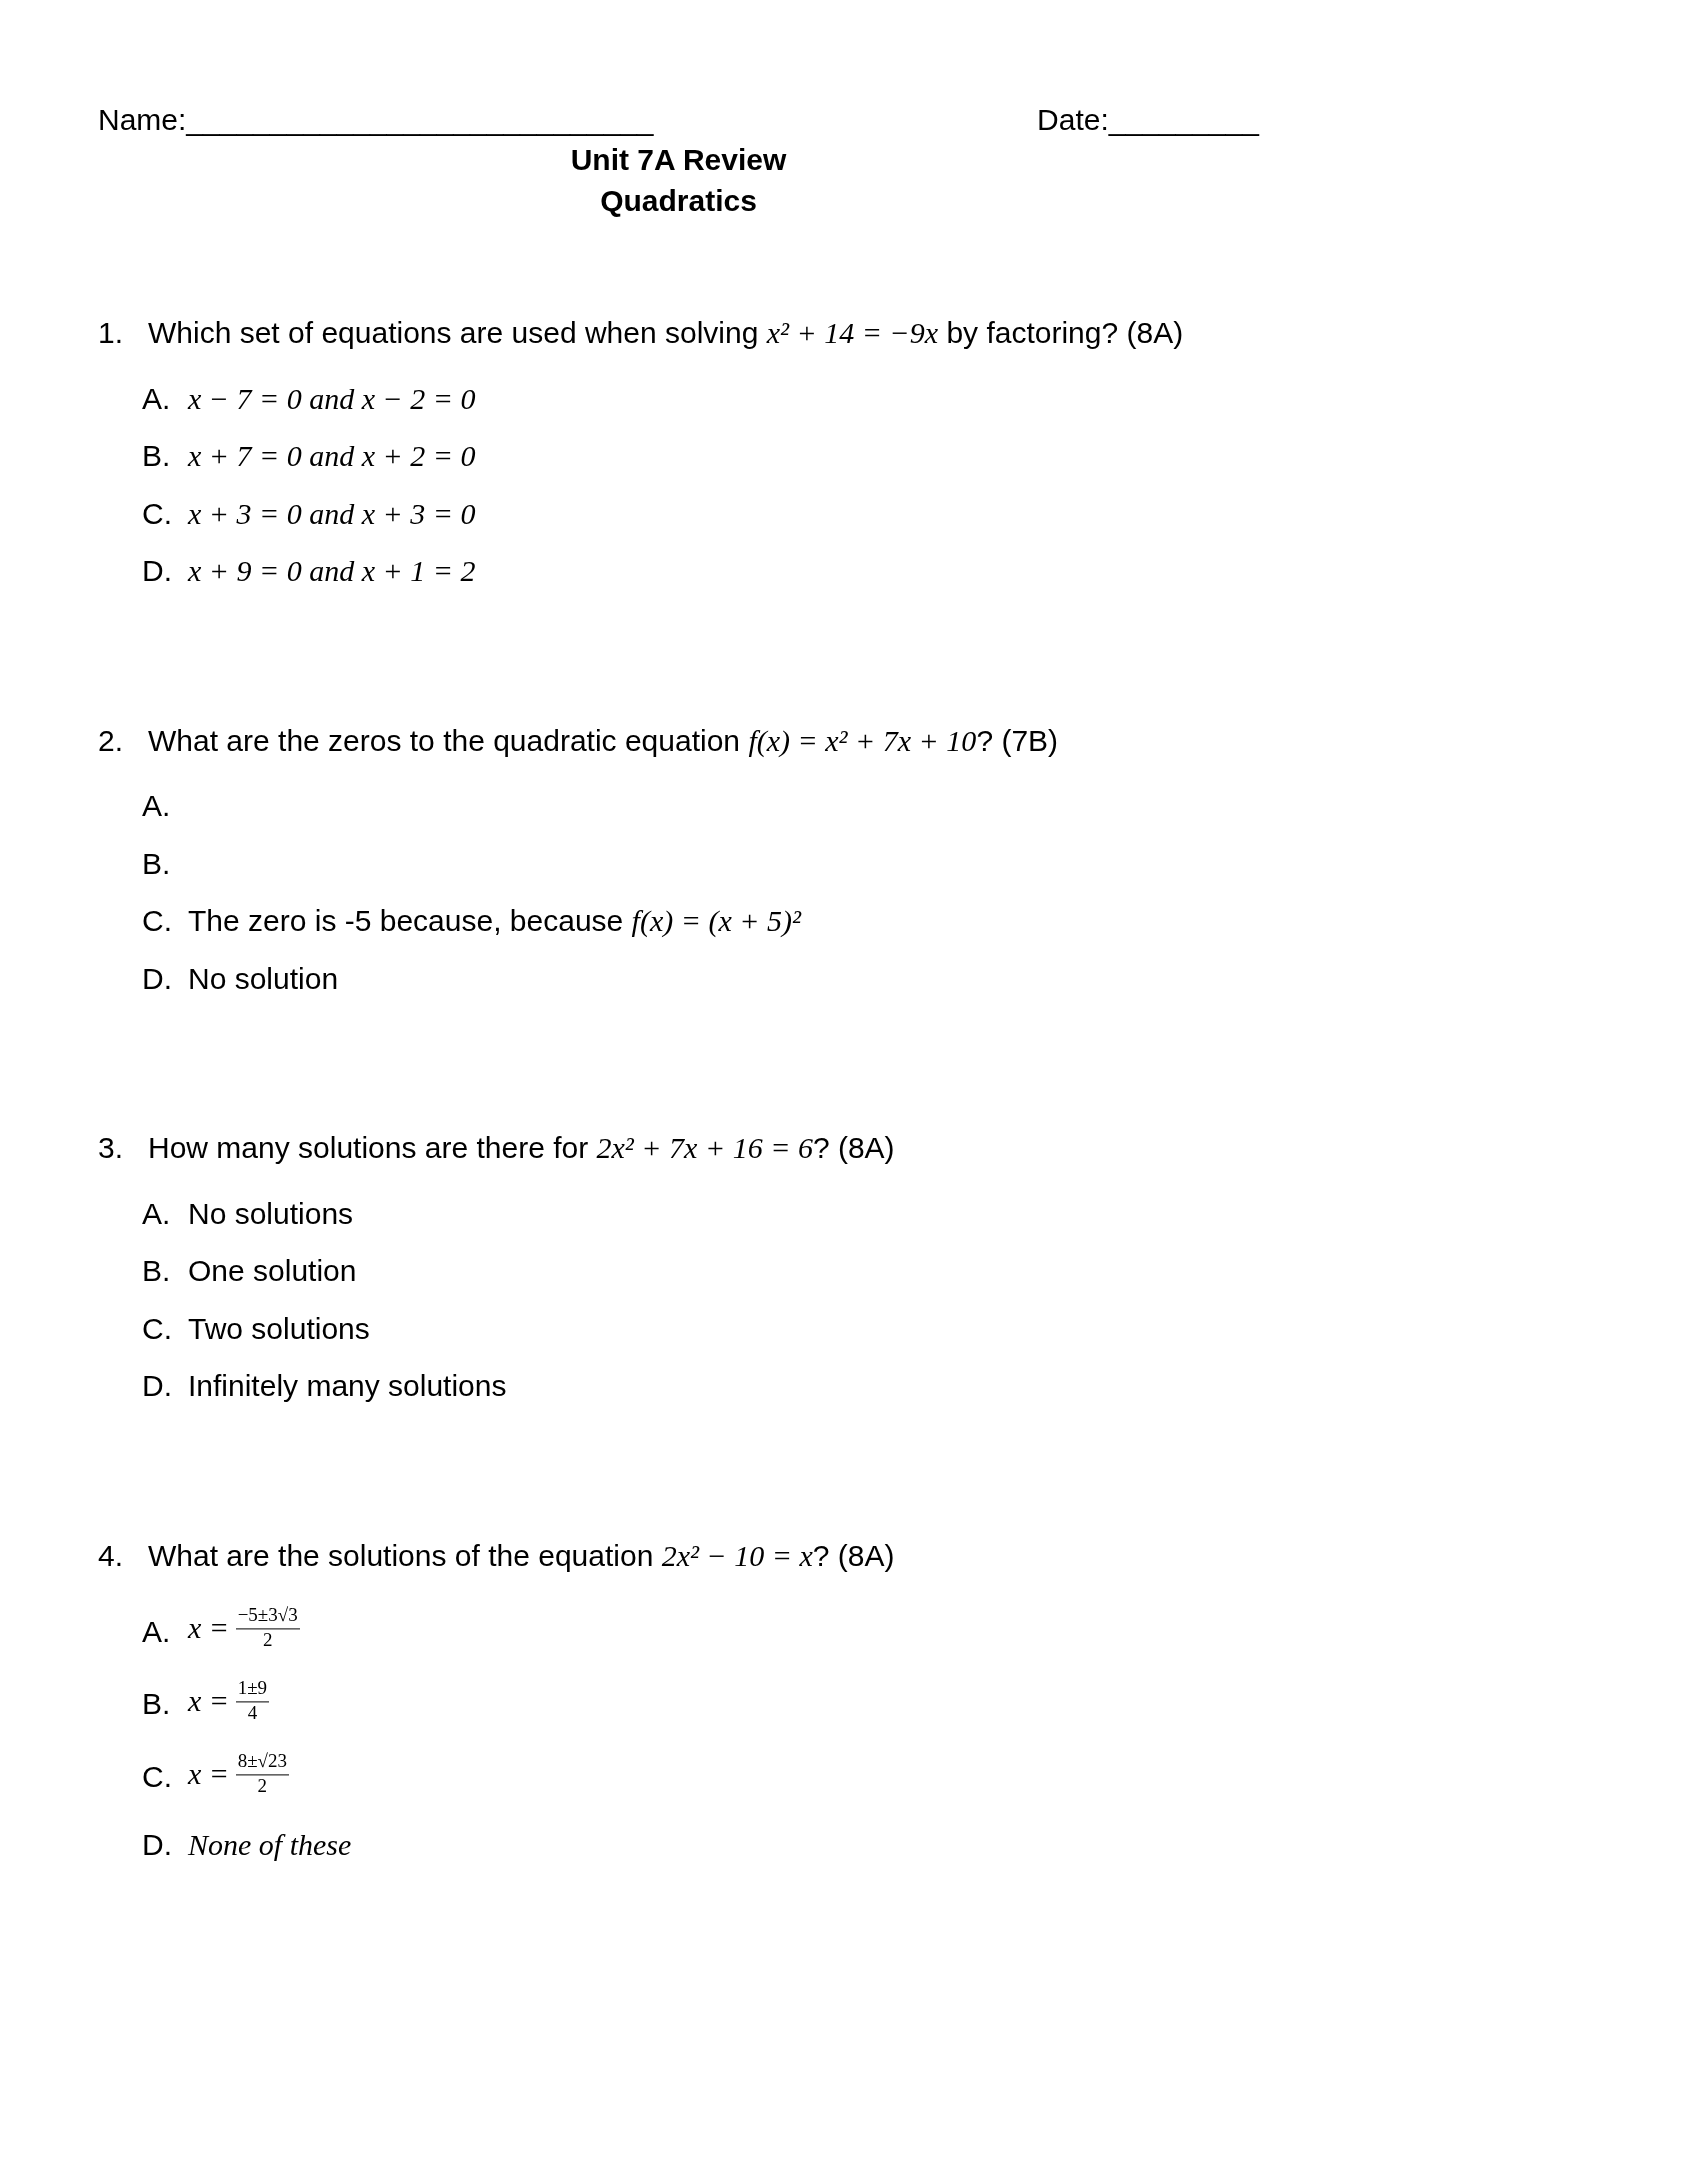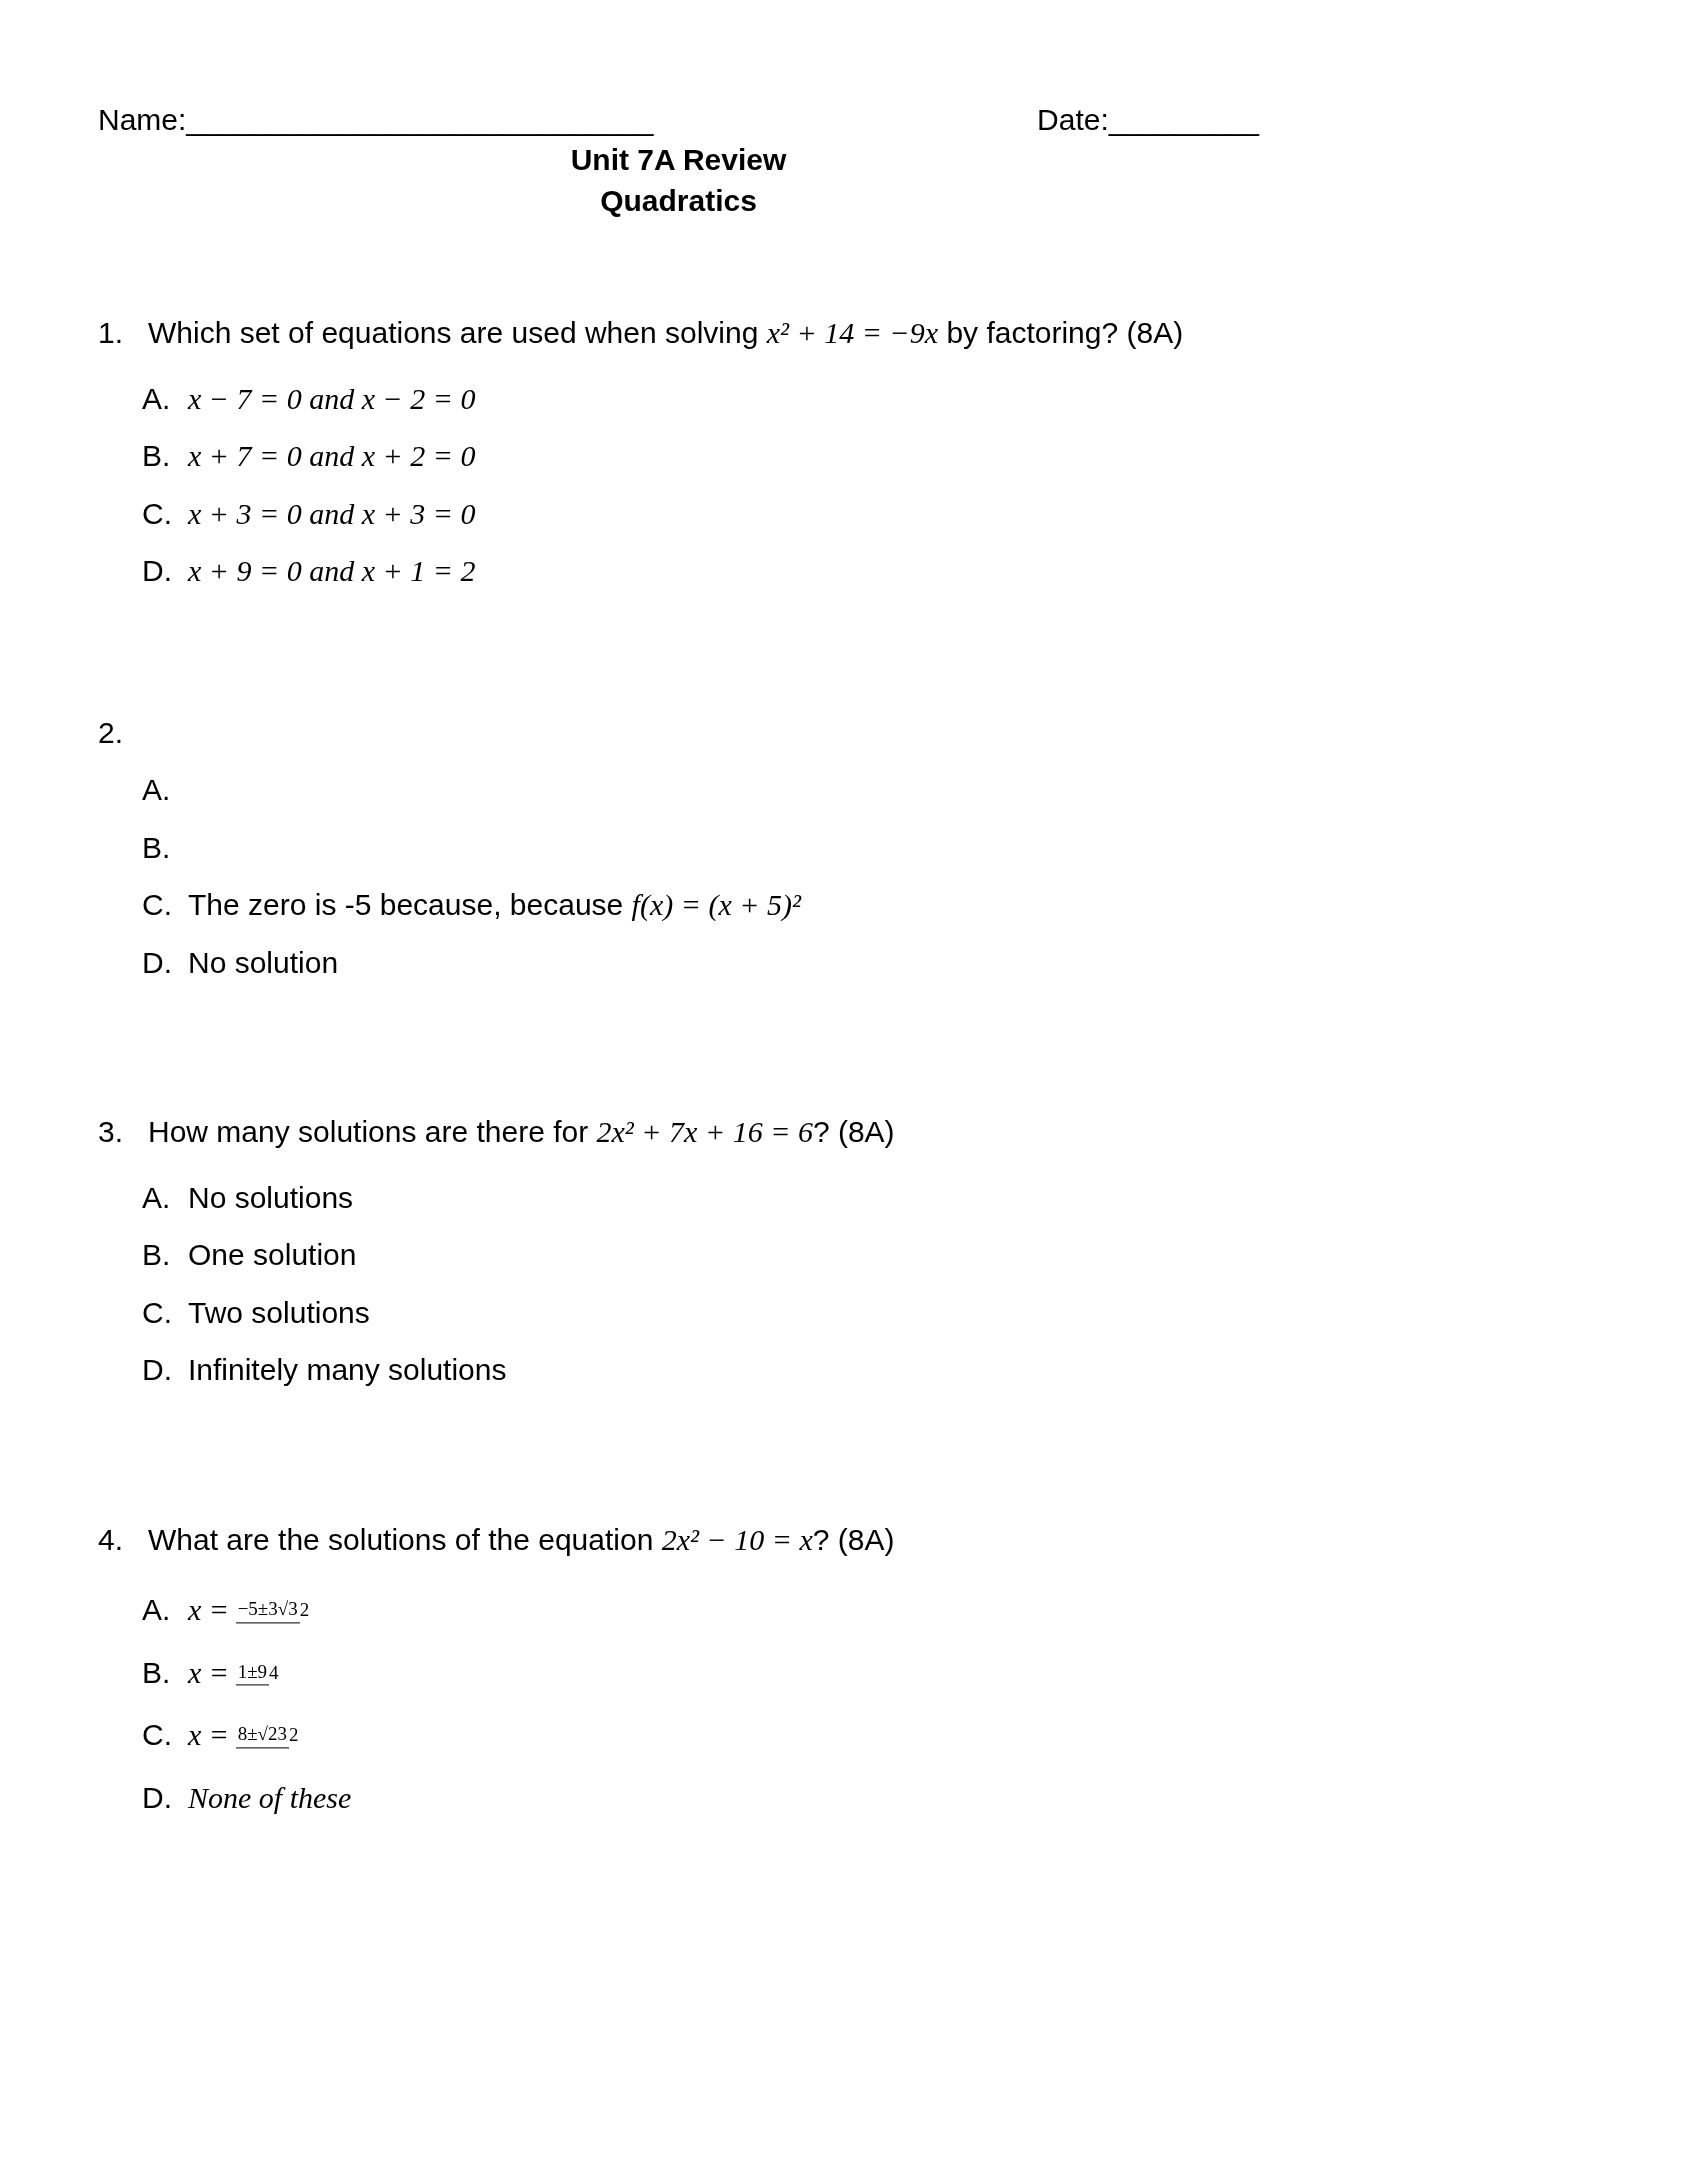--- a/index.html
+++ b/index.html
@@ -44,21 +44,21 @@
   }
   .question.q4 .choice { margin-top: 25px; align-items: center; }
   .question.q4 .choices { margin-top: 13.2px; }
   .letter { flex: 0 0 46px; }
   .math {
     font-family: "Liberation Serif", serif;
     font-style: italic;
   }
   .frac {
     display: inline-flex;
-    flex-direction: row;
+    flex-direction: column;
     align-items: center;
     vertical-align: middle;
     font-style: normal;
     font-size: 19px;
     line-height: 1.2;
     margin-left: 6.6px;
     transform: translateY(-2.6px);
   }
   .frac .num {
     border-bottom: 1.7px solid #000;
@@ -102,20 +102,21 @@
       <div class="choice">
         <span class="letter">D.</span>
         <span class="ctext math">x + 9 = 0 and x + 1 = 2</span>
       </div>
     </div>
   </section>
 
   <section class="question q2">
     <div class="prompt">
       <span class="qnum">2.</span>
+      <p class="qtext"><span>What are the zeros to the quadratic equation </span><span class="math">f(x) = x² + 7x + 10</span><span>?  (7B)</span></p>
     </div>
     <div class="choices">
       <div class="choice">
         <span class="letter">A.</span>
       </div>
       <div class="choice">
         <span class="letter">B.</span>
       </div>
       <div class="choice">
         <span class="letter">C.</span>

